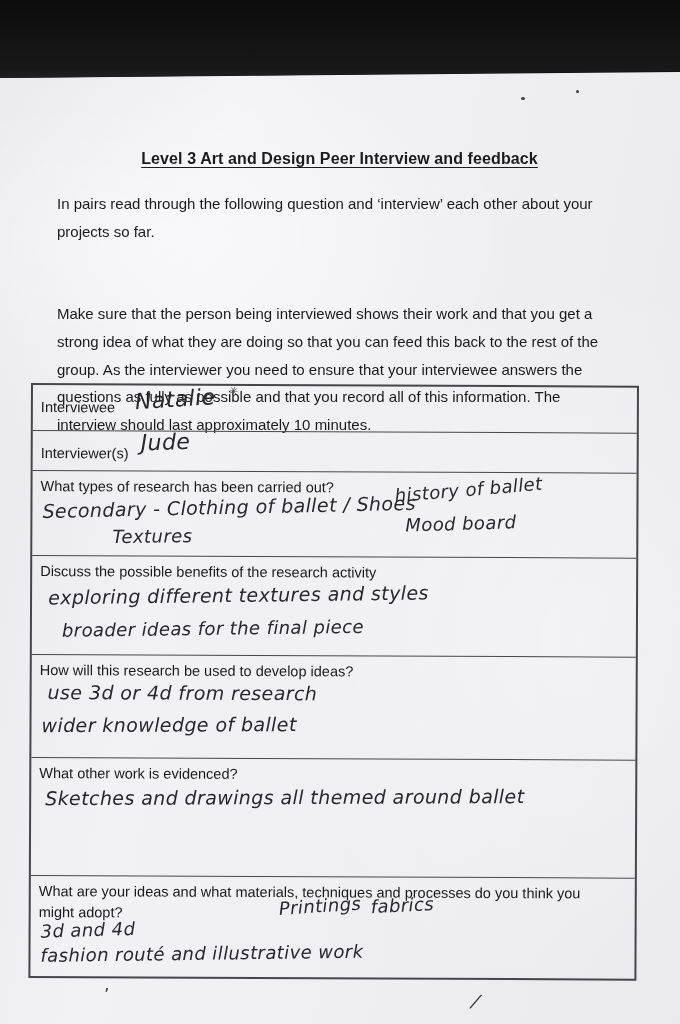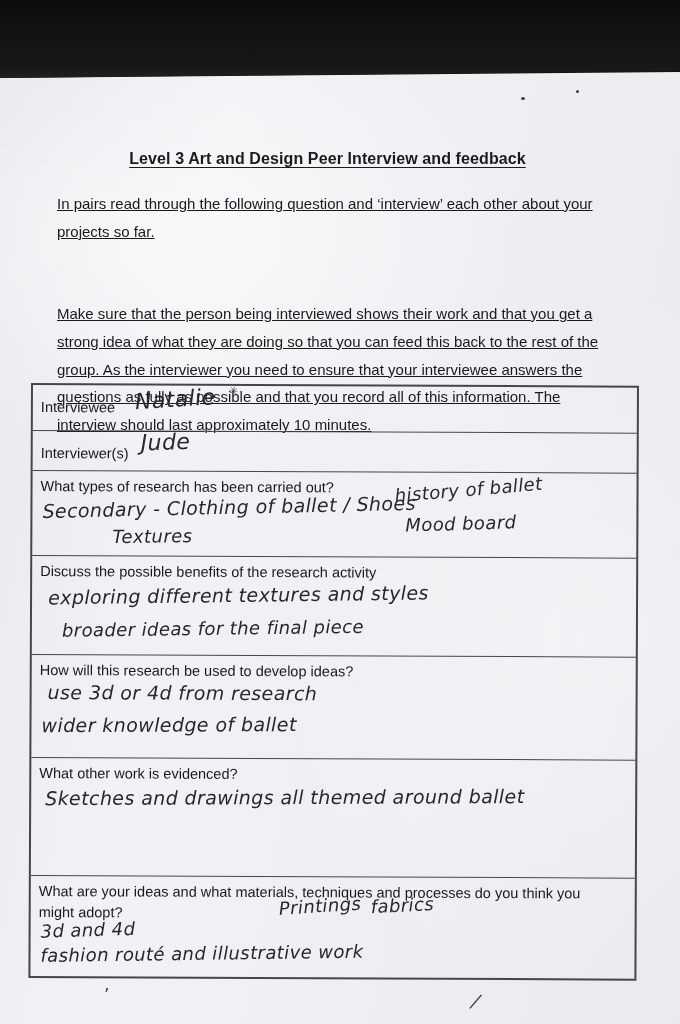--- a/index.html
+++ b/index.html
@@ -43,29 +43,29 @@
     left: 0;
     top: 150px;
     width: 655px;
     text-align: center;
     font-size: 16px;
     font-weight: bold;
     color: #1b1b1e;
     text-decoration: underline;
     text-underline-offset: 3px;
     letter-spacing: 0.1px;
+    padding-left: 12px;
   }
   .para {
     position: absolute;
     left: 57px;
     width: 545px;
     font-size: 15px;
     line-height: 1.85;
     color: #1a1a1d;
-    text-decoration: underline;
   }
   .para-1 { top: 190px; }
   .para-2 { top: 255px; margin-top: 45px; }
 
   .form-table {
     position: absolute;
     left: 31px;
     top: 383px;
     width: 604px;
     border: 2px solid #45454b;

